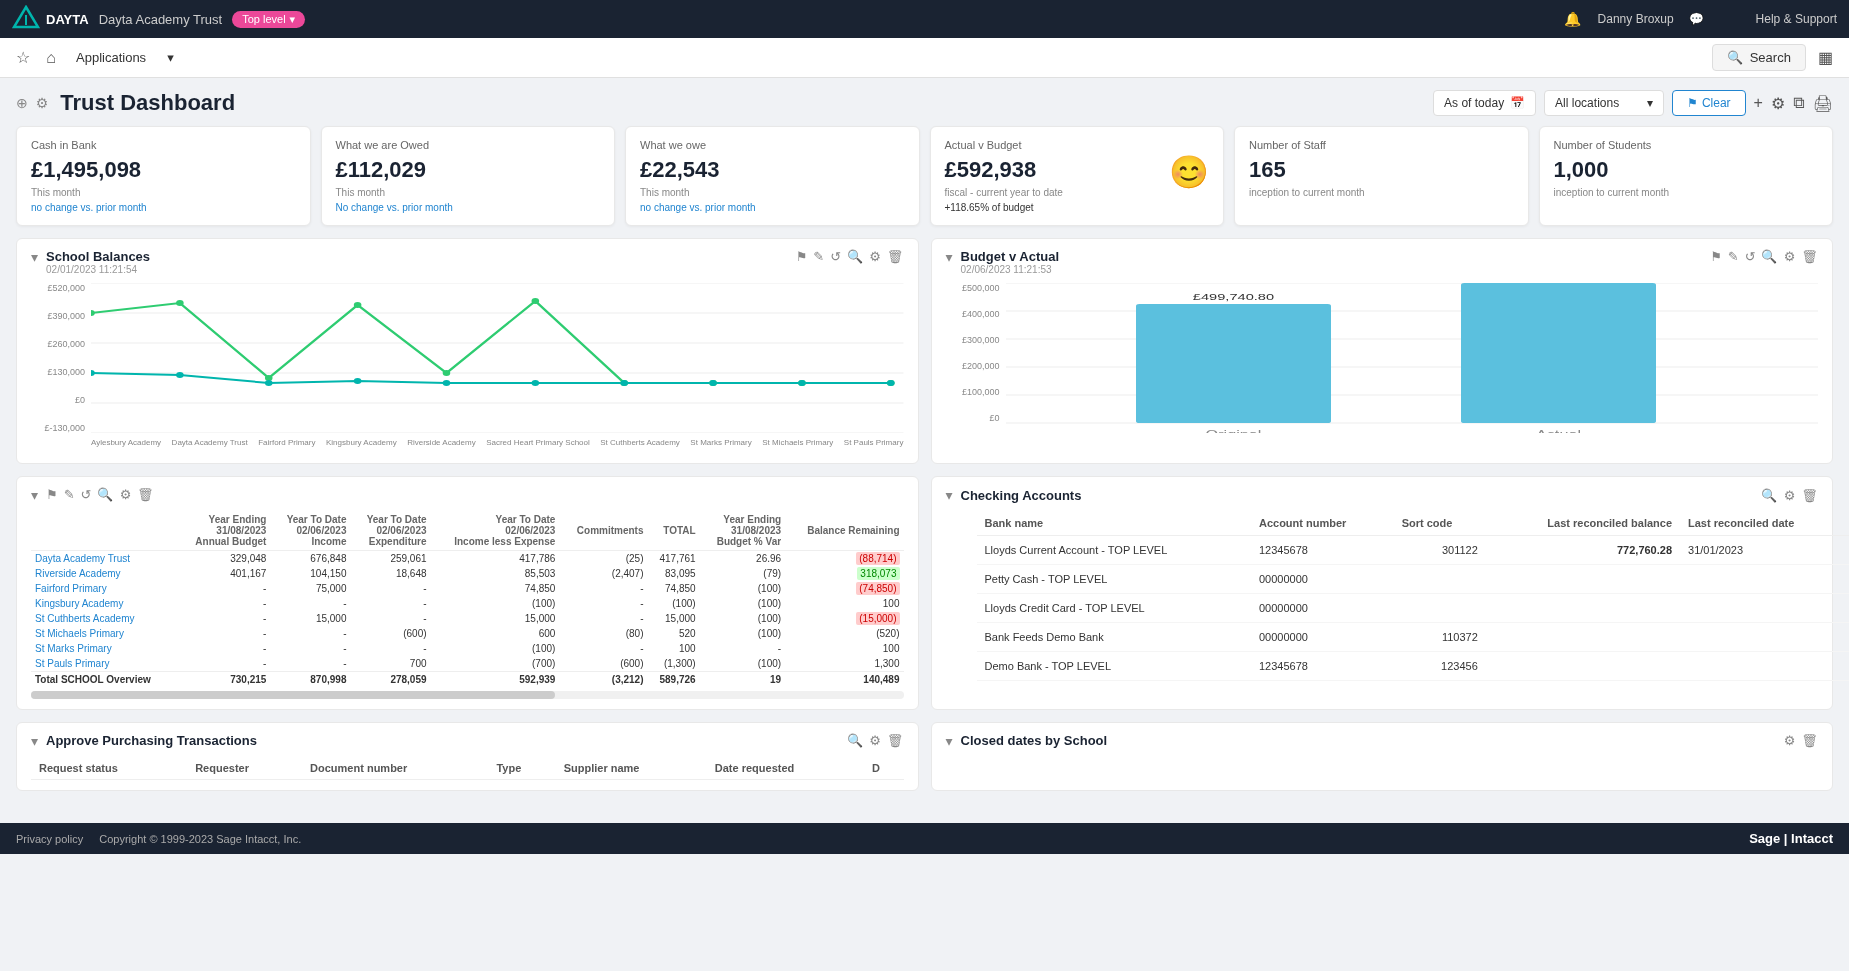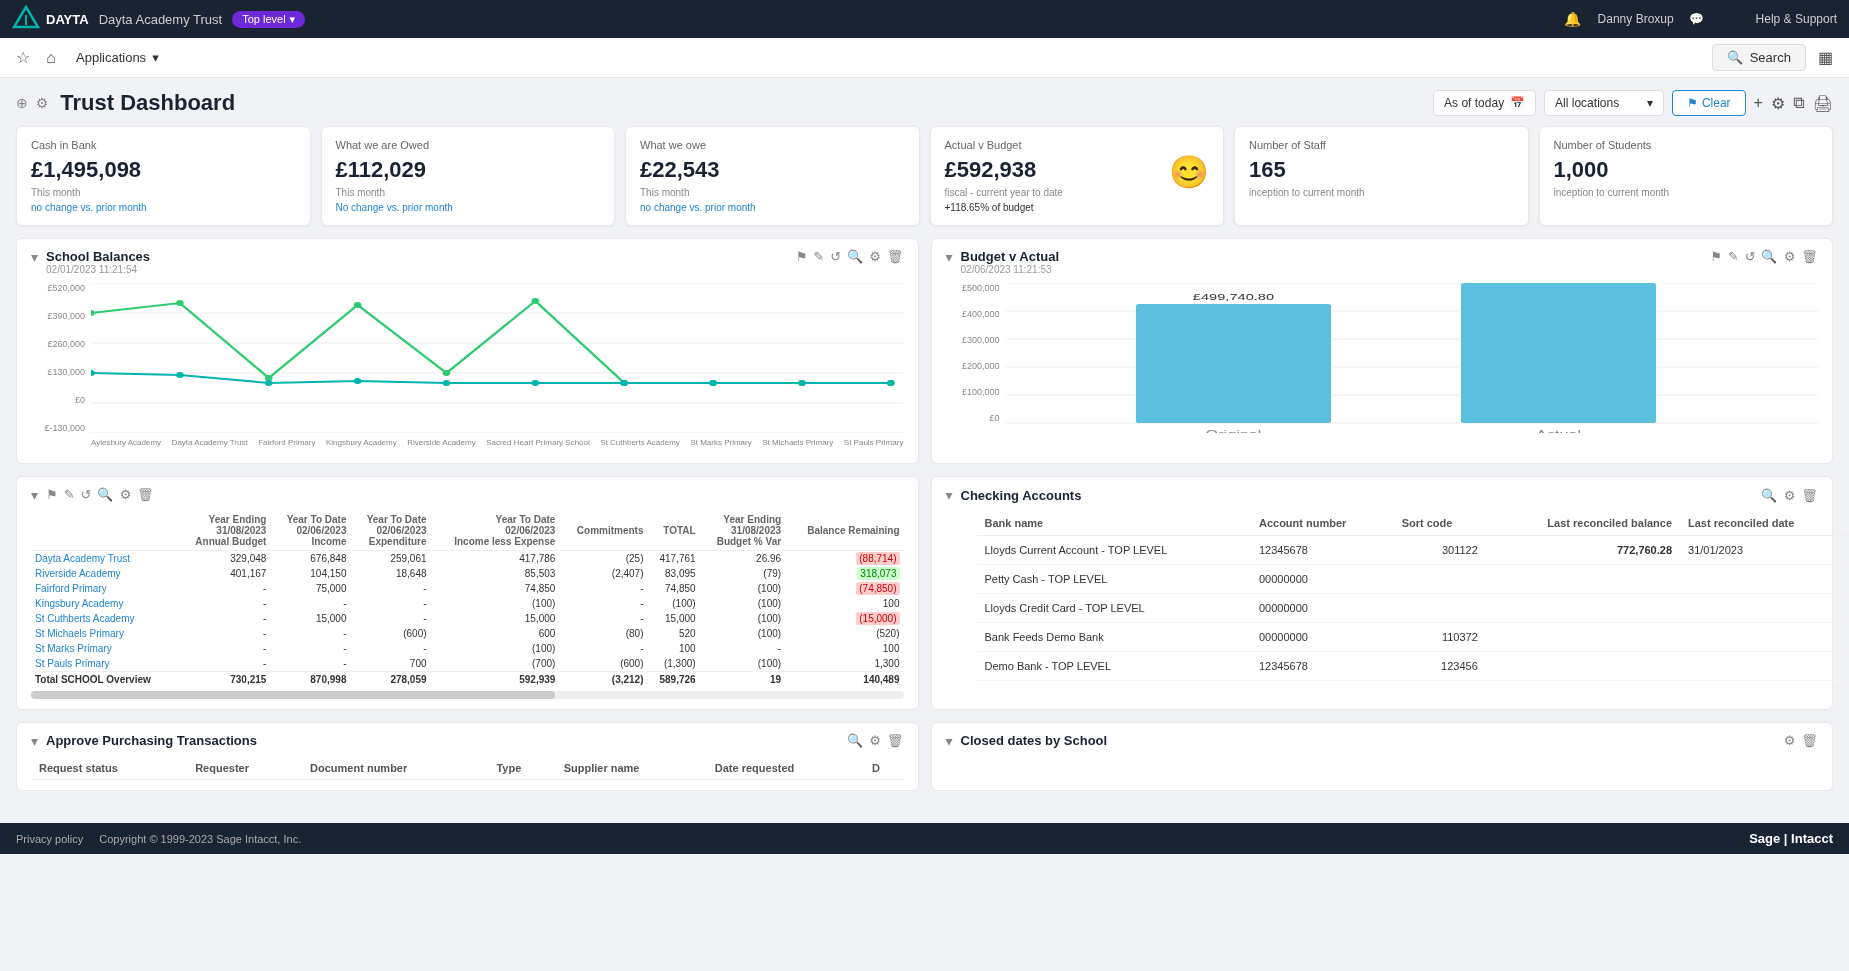--- a/index.html
+++ b/index.html
@@ -10,38 +10,38 @@
       background: #1a2332;
       height: 38px;
       display: flex;
       align-items: center;
       padding: 0 12px;
       gap: 10px;
       color: white;
     }
     .top-nav .logo { display: flex; align-items: center; gap: 6px; font-weight: bold; font-size: 13px; }
     .top-nav .logo-icon { width: 28px; height: 28px; }
-    .level-badge { background: #6d28d9; color: white; padding: 2px 10px; border-radius: 12px; font-size: 11px; display: flex; align-items: center; gap: 4px; cursor: pointer; }
+    .level-badge { background: #ec4899; color: white; padding: 2px 10px; border-radius: 12px; font-size: 11px; display: flex; align-items: center; gap: 4px; cursor: pointer; }
     .spacer { flex: 1; }
     .top-nav-right { display: flex; align-items: center; gap: 16px; color: #ccc; font-size: 12px; }
     .top-nav-right span { cursor: pointer; }
     .top-nav-right .icon-btn { font-size: 14px; cursor: pointer; }
 
     
     .second-nav {
       background: white;
       height: 40px;
       display: flex;
       align-items: center;
       padding: 0 12px;
       border-bottom: 1px solid #e0e0e0;
       gap: 8px;
     }
     .second-nav .nav-icon { font-size: 16px; color: #555; cursor: pointer; padding: 4px; }
-    .apps-dropdown { display: flex; align-items: center; gap: 6px; font-size: 13px; color: #333; cursor: pointer; padding: 4px 8px; border-radius: 4px; }
+    .apps-dropdown { display: flex; align-items: center; gap: 21px; font-size: 13px; color: #333; cursor: pointer; padding: 4px 8px; border-radius: 4px; }
     .second-nav-right { margin-left: auto; display: flex; align-items: center; gap: 8px; }
     .search-btn { display: flex; align-items: center; gap: 6px; background: #f5f5f5; border: 1px solid #ddd; padding: 5px 14px; border-radius: 4px; cursor: pointer; font-size: 13px; color: #333; }
     .second-nav-icon { font-size: 16px; cursor: pointer; color: #555; padding: 4px; }
 
     
     .main-content { padding: 12px 16px; }
 
     
     .page-header {
       display: flex;

